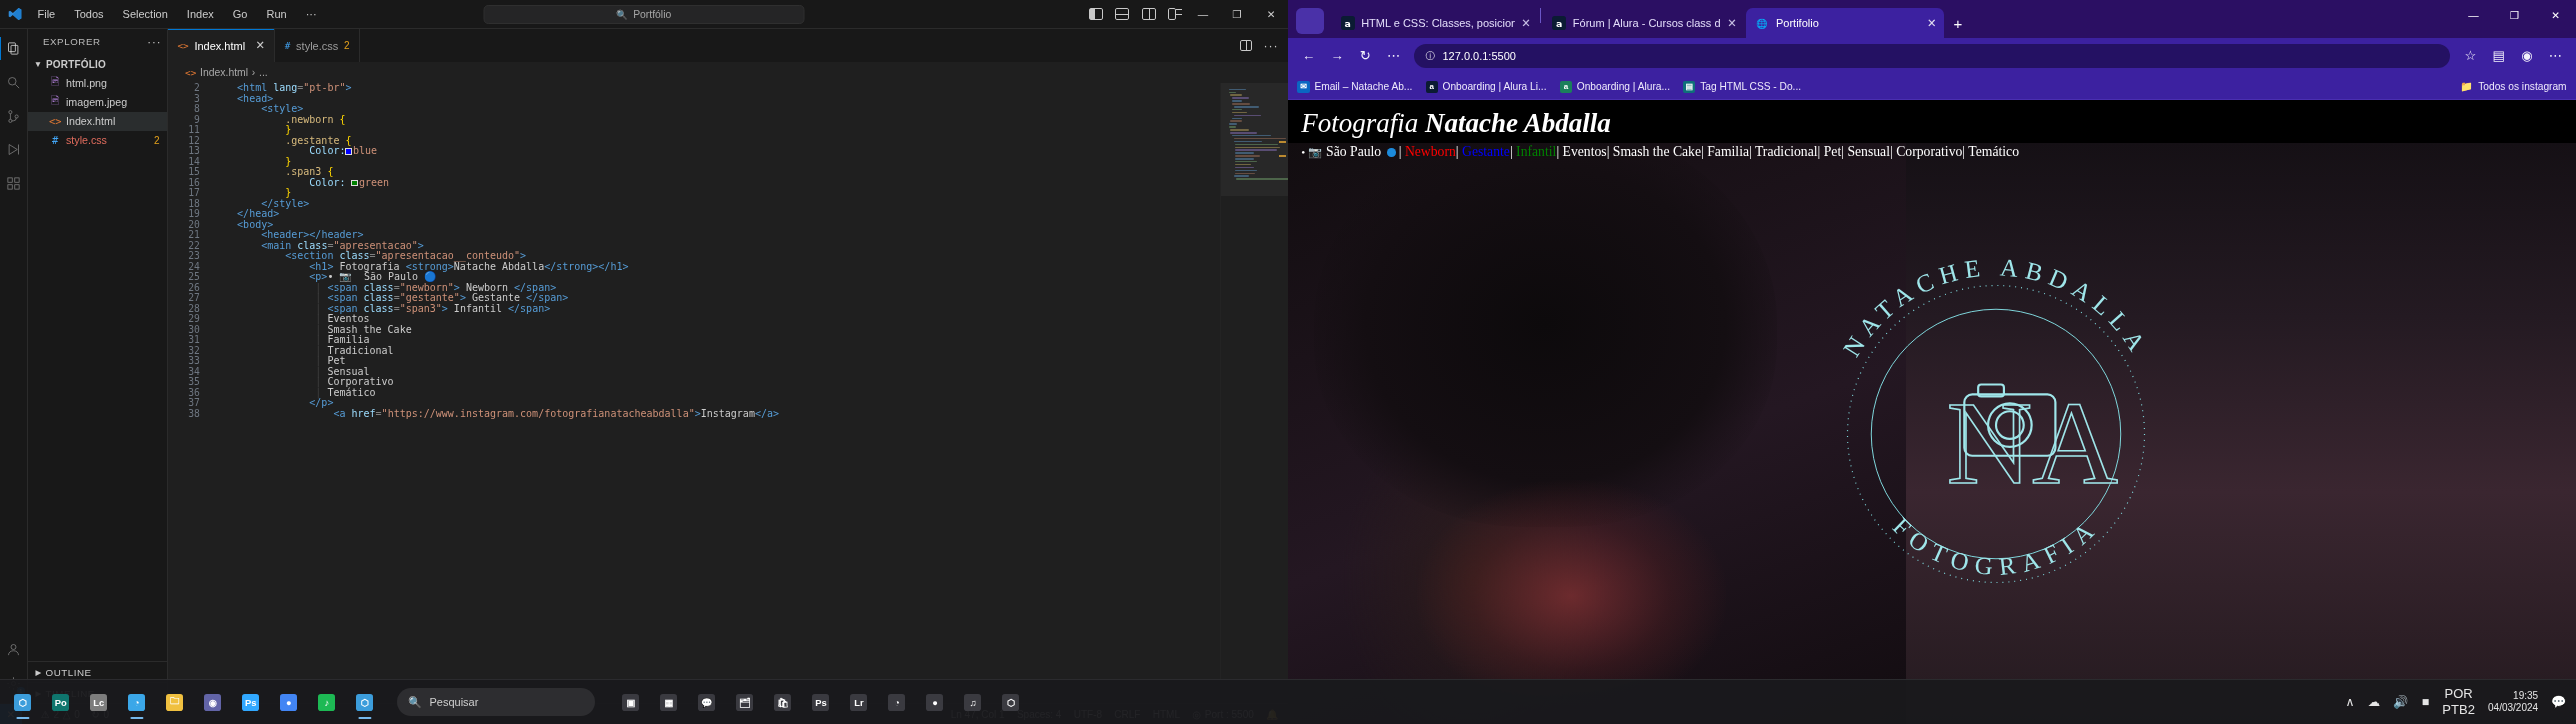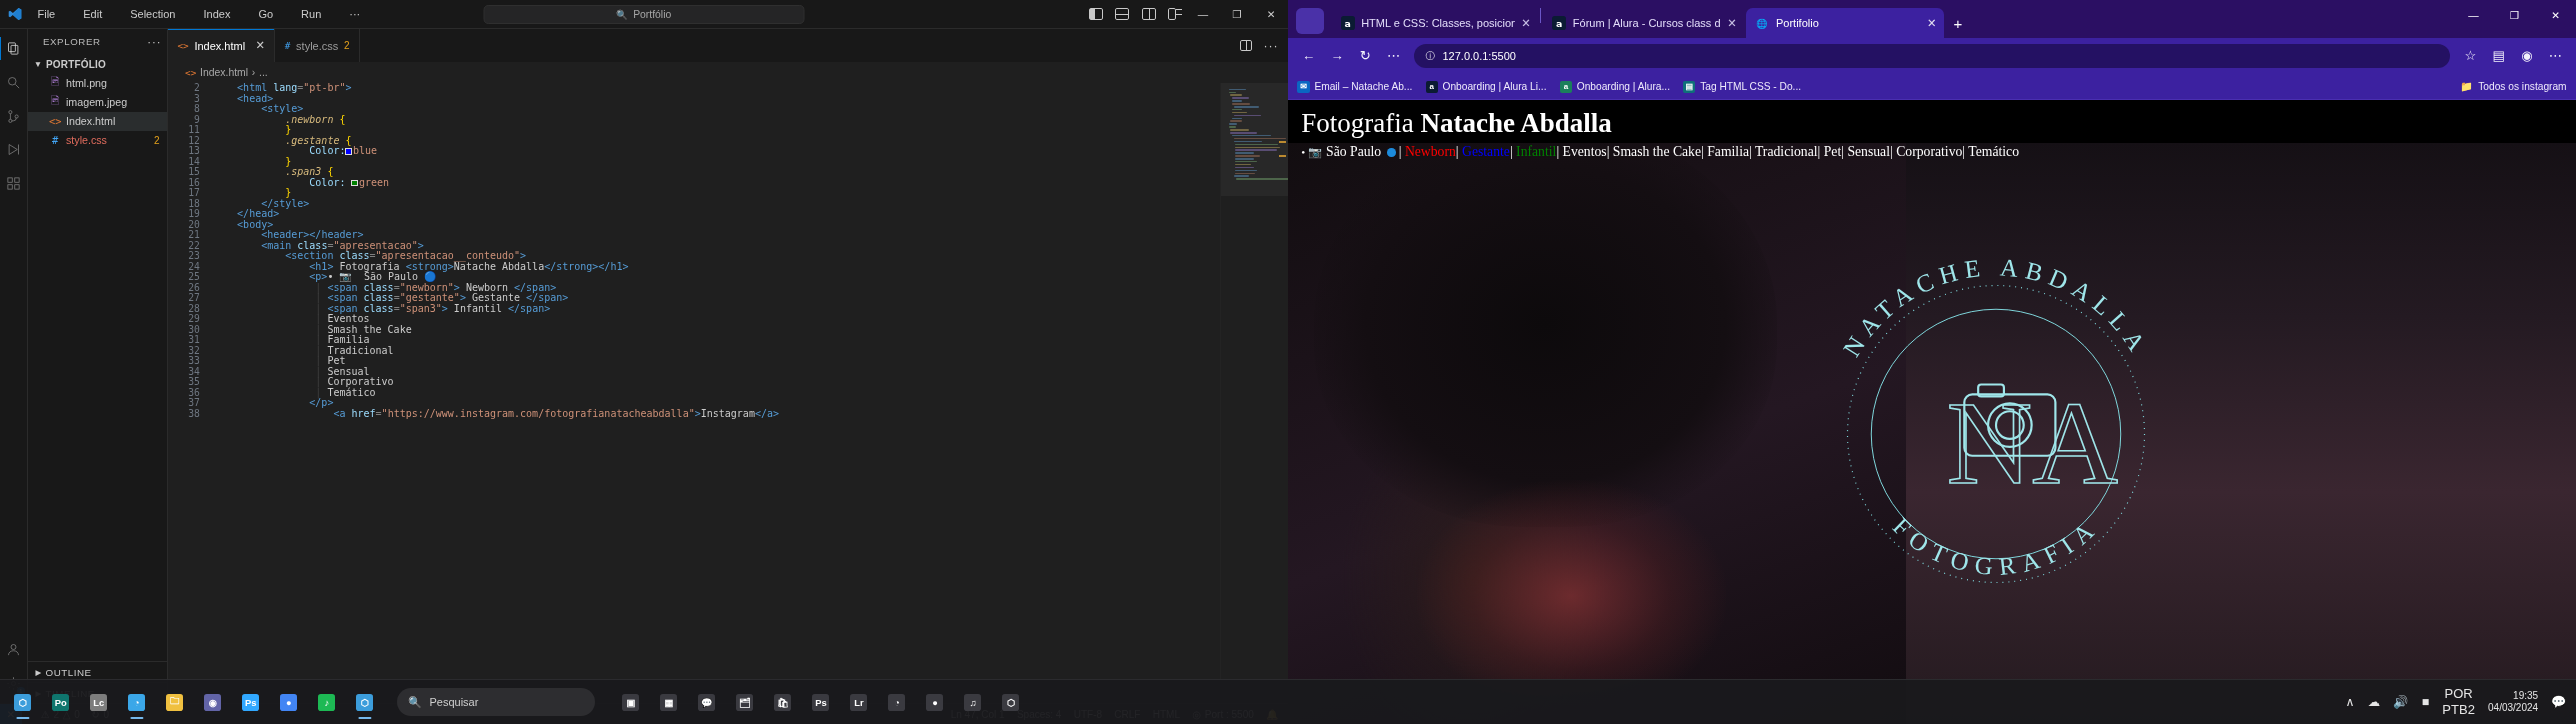--- a/index.html
+++ b/index.html
@@ -18,21 +18,21 @@
     background: #1e1e1e; color: #ccc;
     display: flex; flex-direction: column;
   }
   .vs-titlebar {
     height: 29px; background: #181818; border-bottom: 0.9px solid #2b2b2b;
     display: flex; align-items: center; flex: 0 0 29px;
     font-size: 11px; color: #cccccc; position: relative;
   }
   .vs-logo { width: 30px; display: flex; align-items: center; justify-content: center; }
   .vs-logo svg { width: 14px; height: 14px; }
-  .vs-menu { display: flex; align-items: center; gap: 13px; }
+  .vs-menu { display: flex; align-items: center; gap: 4px; }
   .vs-menu span {
     padding: 2.8px 7.5px; font-size: 11px; color: #cccccc; border-radius: 2.8px; cursor: default;
   }
   .vs-search {
     position: absolute; left: 50%; transform: translateX(-50%);
     width: 321px; height: 19px; background: #252526; border: 0.9px solid #2f2f2f;
     border-radius: 4.7px; display: flex; align-items: center; justify-content: center;
     gap: 4.7px; font-size: 10.4px; color: #a6a6a6;
   }
   .vs-search .mag { font-size: 9.4px; opacity: .8; }
@@ -131,21 +131,21 @@
     font-family: "DejaVu Sans Mono", monospace;
     font-size: 10px; line-height: 10.5px; color: #cccccc;
     padding: 0; margin: 0; white-space: pre;
   }
   .cl { display: flex; height: 10.5px; align-items: center; }
   .ln { width: 32px; text-align: right; padding-right: 13.2px; color: #6e7681; flex: 0 0 45px; font-size: 9.7px; }
   .ctext { white-space: pre; }
   .t-tag { color: #569cd6; }
   .t-attr { color: #9cdcfe; }
   .t-str { color: #ce9178; }
-  .t-sel { color: #d7ba7d; font-style: italic; }
+  .t-sel { color: #d7ba7d; }
   .t-prop { color: #9cdcfe; }
   .t-val { color: #ce9178; }
   .t-brace { color: #ffd700; }
   .t-punct { color: #808080; }
   .t-txt { color: #cccccc; }
   .swatch { display:inline-block; width:6.6px; height:6.6px; border:0.9px solid #ddd; vertical-align:-0.9px; margin-right:0.9px; }
   .guide { color:#404040; }
 
   .minimap {
     width: 68px; background: #1f1f1f; position: relative; flex: 0 0 68px; border-left: 0.9px solid #232323;
@@ -228,21 +228,21 @@
   .fav-right .folder { font-size: 10.4px; }
 
   .bw-content {
     flex: 1; background: #000000; position: relative; overflow: hidden;
   }
   .page {
     position: absolute; inset: 0; padding: 7.5px 13.2px 0 13.2px; overflow: hidden;
   }
   .page h1 {
     font-family: "Liberation Serif", serif; font-weight: normal;
-    font-size: 27px; color: #ffffff; line-height: 1.15; margin-bottom: 3.8px;
+    font-size: 27px; color: #ffffff; line-height: 1.15; margin-bottom: 3.8px; font-style: italic;
   }
   .page h1 strong { font-family: "Liberation Serif", serif; font-weight: bold; color: #ffffff; }
   .page .p-line {
     font-family: "Liberation Serif", serif; font-size: 13.7px; color: #ffffff;
     line-height: 1.25; margin-bottom: 0.9px;
   }
   .page .p-line .cam { font-size: 11.3px; }
   .page .p-line .bullet { font-size: 11.3px; }
   .page .p-line .marker { display:inline-block; width:8.5px; height:8.5px; border-radius:50%; background:#1c8adb; vertical-align:-0.9px; margin:0 2.8px;}
   .c-newborn { color: #ff0000; }
@@ -317,21 +317,21 @@
 
     <div class="vs-titlebar">
       <div class="vs-logo">
         <svg viewBox="0 0 100 100">
             <path d="M75 8 L95 18 L95 82 L75 92 L35 58 L15 74 L5 68 L5 32 L15 26 L35 42 Z" fill="#2e8ad8"></path>
             <path d="M75 8 L95 18 L95 82 L75 92 L35 58 Z" fill="#1f7fd0"></path>
           </svg>
       </div>
       <div class="vs-menu">
         <span>File</span>
-        <span>Edit</span>
+        <span>Todos</span>
         <span>Selection</span>
         <span>Index</span>
         <span>Go</span>
         <span>Run</span>
         <span>···</span>
       </div>
       <div class="vs-search">
         <span class="mag">🔍</span>
         <span>Portfólio</span>
       </div>

